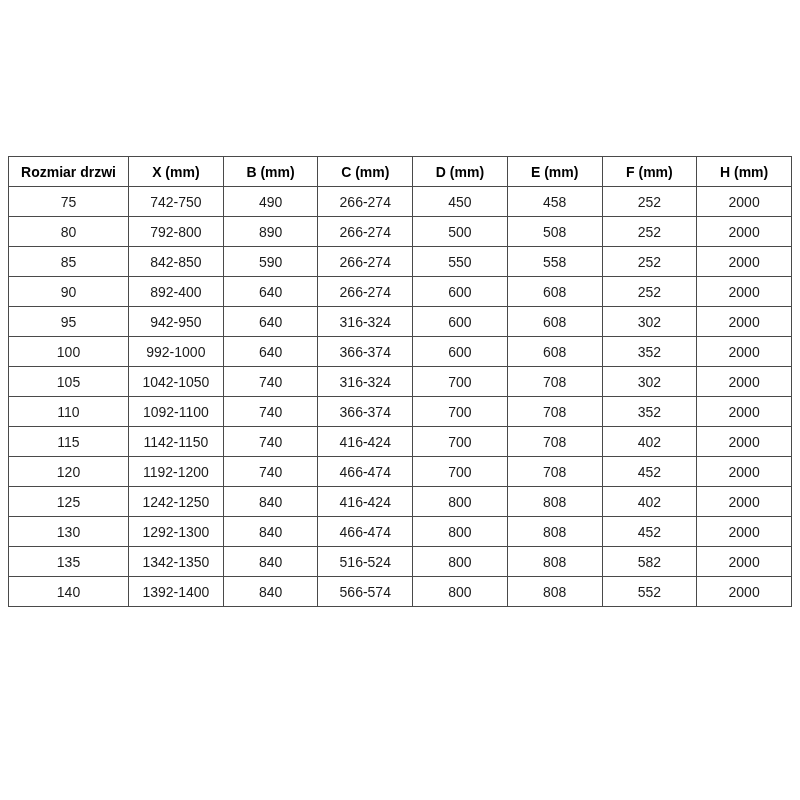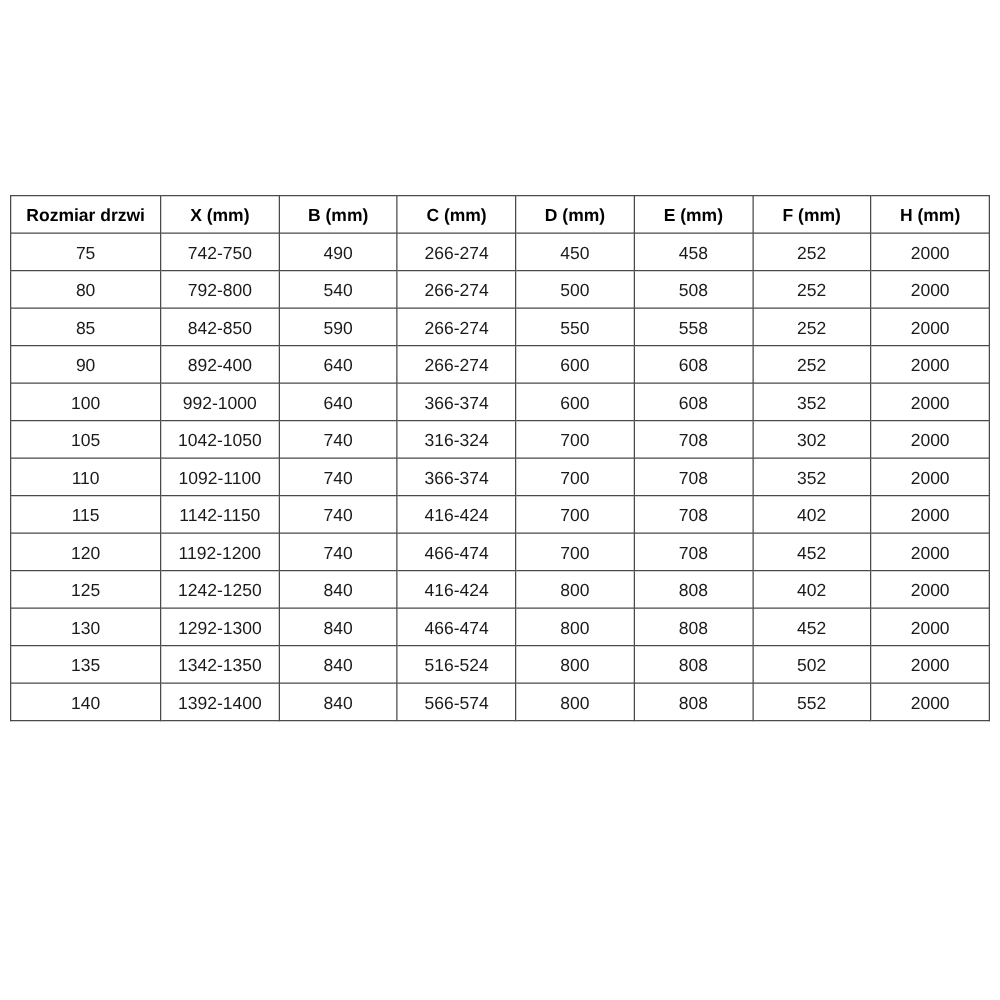--- a/index.html
+++ b/index.html
@@ -66,21 +66,21 @@
           <td>490</td>
           <td>266-274</td>
           <td>450</td>
           <td>458</td>
           <td>252</td>
           <td>2000</td>
         </tr>
         <tr>
           <td>80</td>
           <td>792-800</td>
-          <td>540</td>
+          <td>890</td>
           <td>266-274</td>
           <td>500</td>
           <td>508</td>
           <td>252</td>
           <td>2000</td>
         </tr>
         <tr>
           <td>85</td>
           <td>842-850</td>
           <td>590</td>
@@ -91,20 +91,30 @@
           <td>2000</td>
         </tr>
         <tr>
           <td>90</td>
           <td>892-400</td>
           <td>640</td>
           <td>266-274</td>
           <td>600</td>
           <td>608</td>
           <td>252</td>
+          <td>2000</td>
+        </tr>
+        <tr>
+          <td>95</td>
+          <td>942-950</td>
+          <td>640</td>
+          <td>316-324</td>
+          <td>600</td>
+          <td>608</td>
+          <td>302</td>
           <td>2000</td>
         </tr>
         <tr>
           <td>100</td>
           <td>992-1000</td>
           <td>640</td>
           <td>366-374</td>
           <td>600</td>
           <td>608</td>
           <td>352</td>
@@ -170,21 +180,21 @@
           <td>452</td>
           <td>2000</td>
         </tr>
         <tr>
           <td>135</td>
           <td>1342-1350</td>
           <td>840</td>
           <td>516-524</td>
           <td>800</td>
           <td>808</td>
-          <td>502</td>
+          <td>582</td>
           <td>2000</td>
         </tr>
         <tr>
           <td>140</td>
           <td>1392-1400</td>
           <td>840</td>
           <td>566-574</td>
           <td>800</td>
           <td>808</td>
           <td>552</td>

